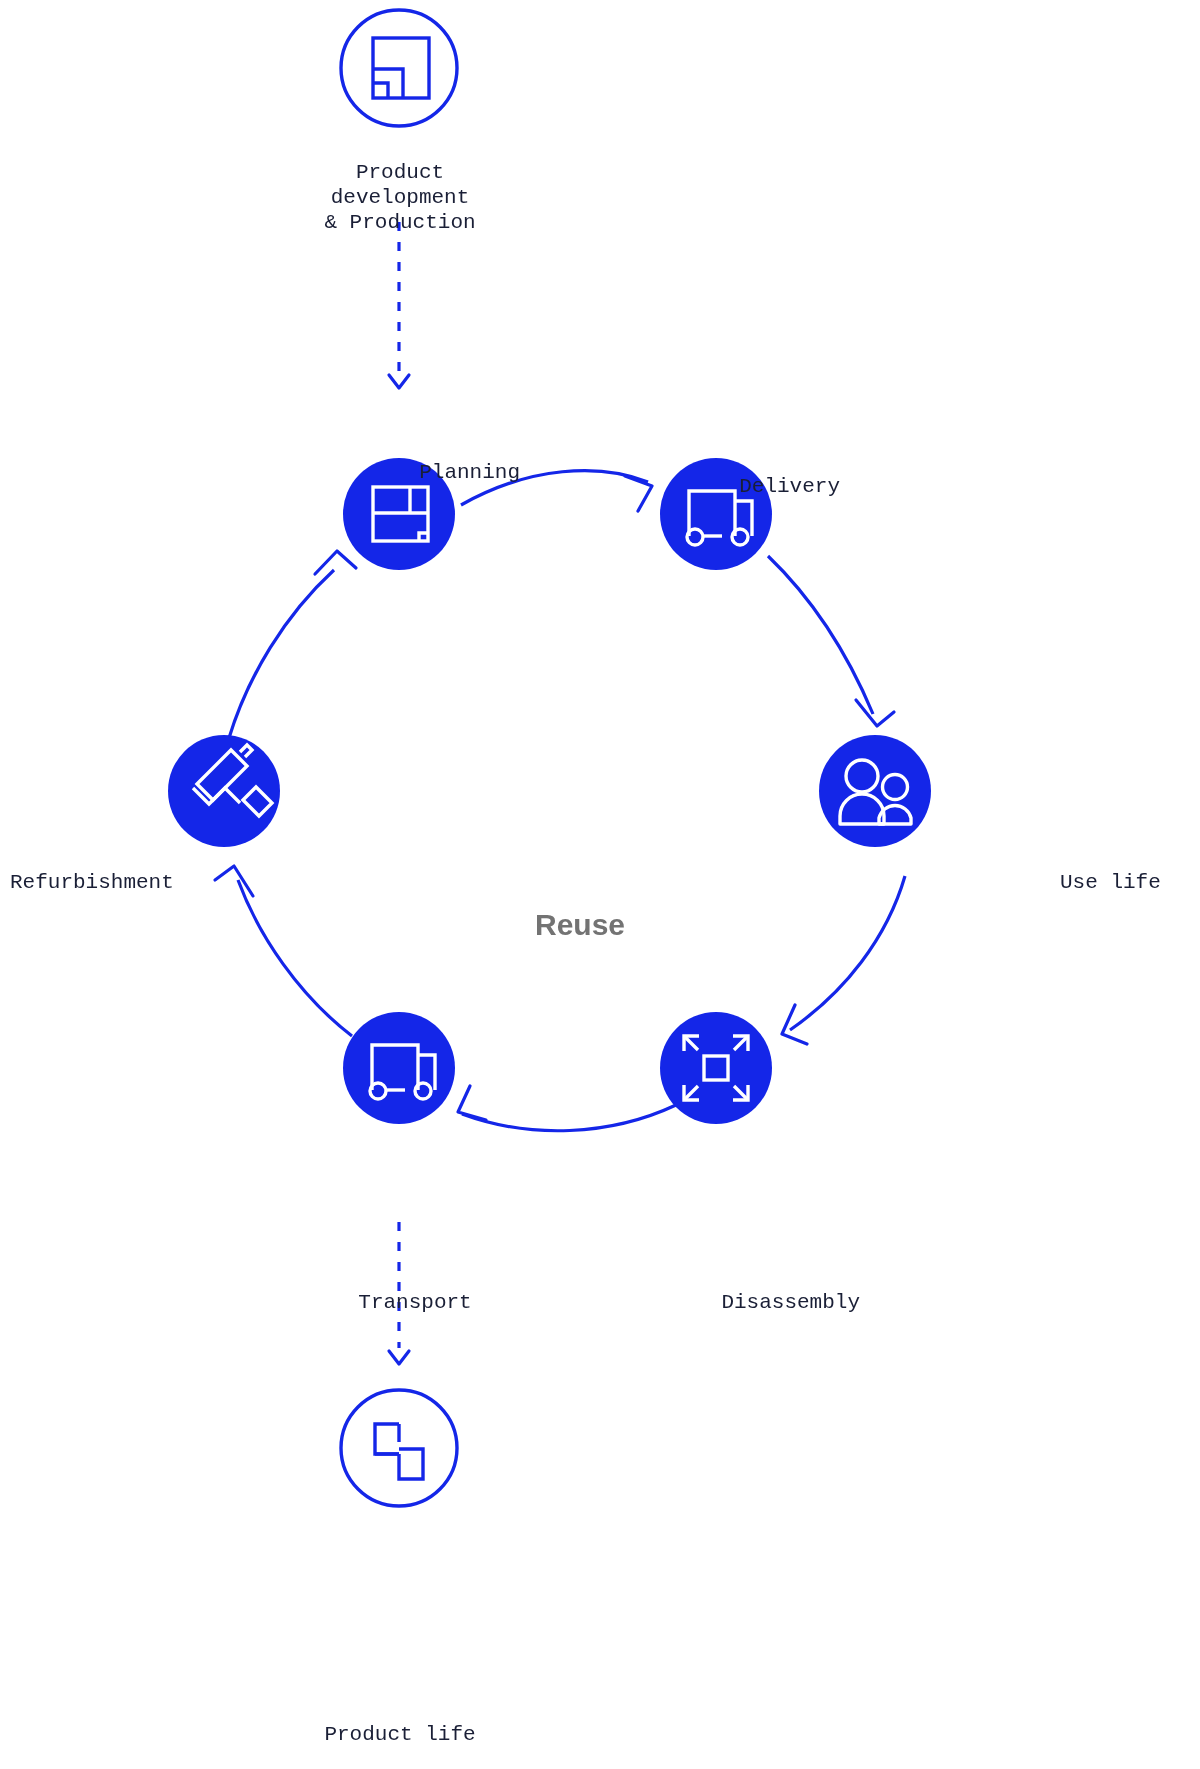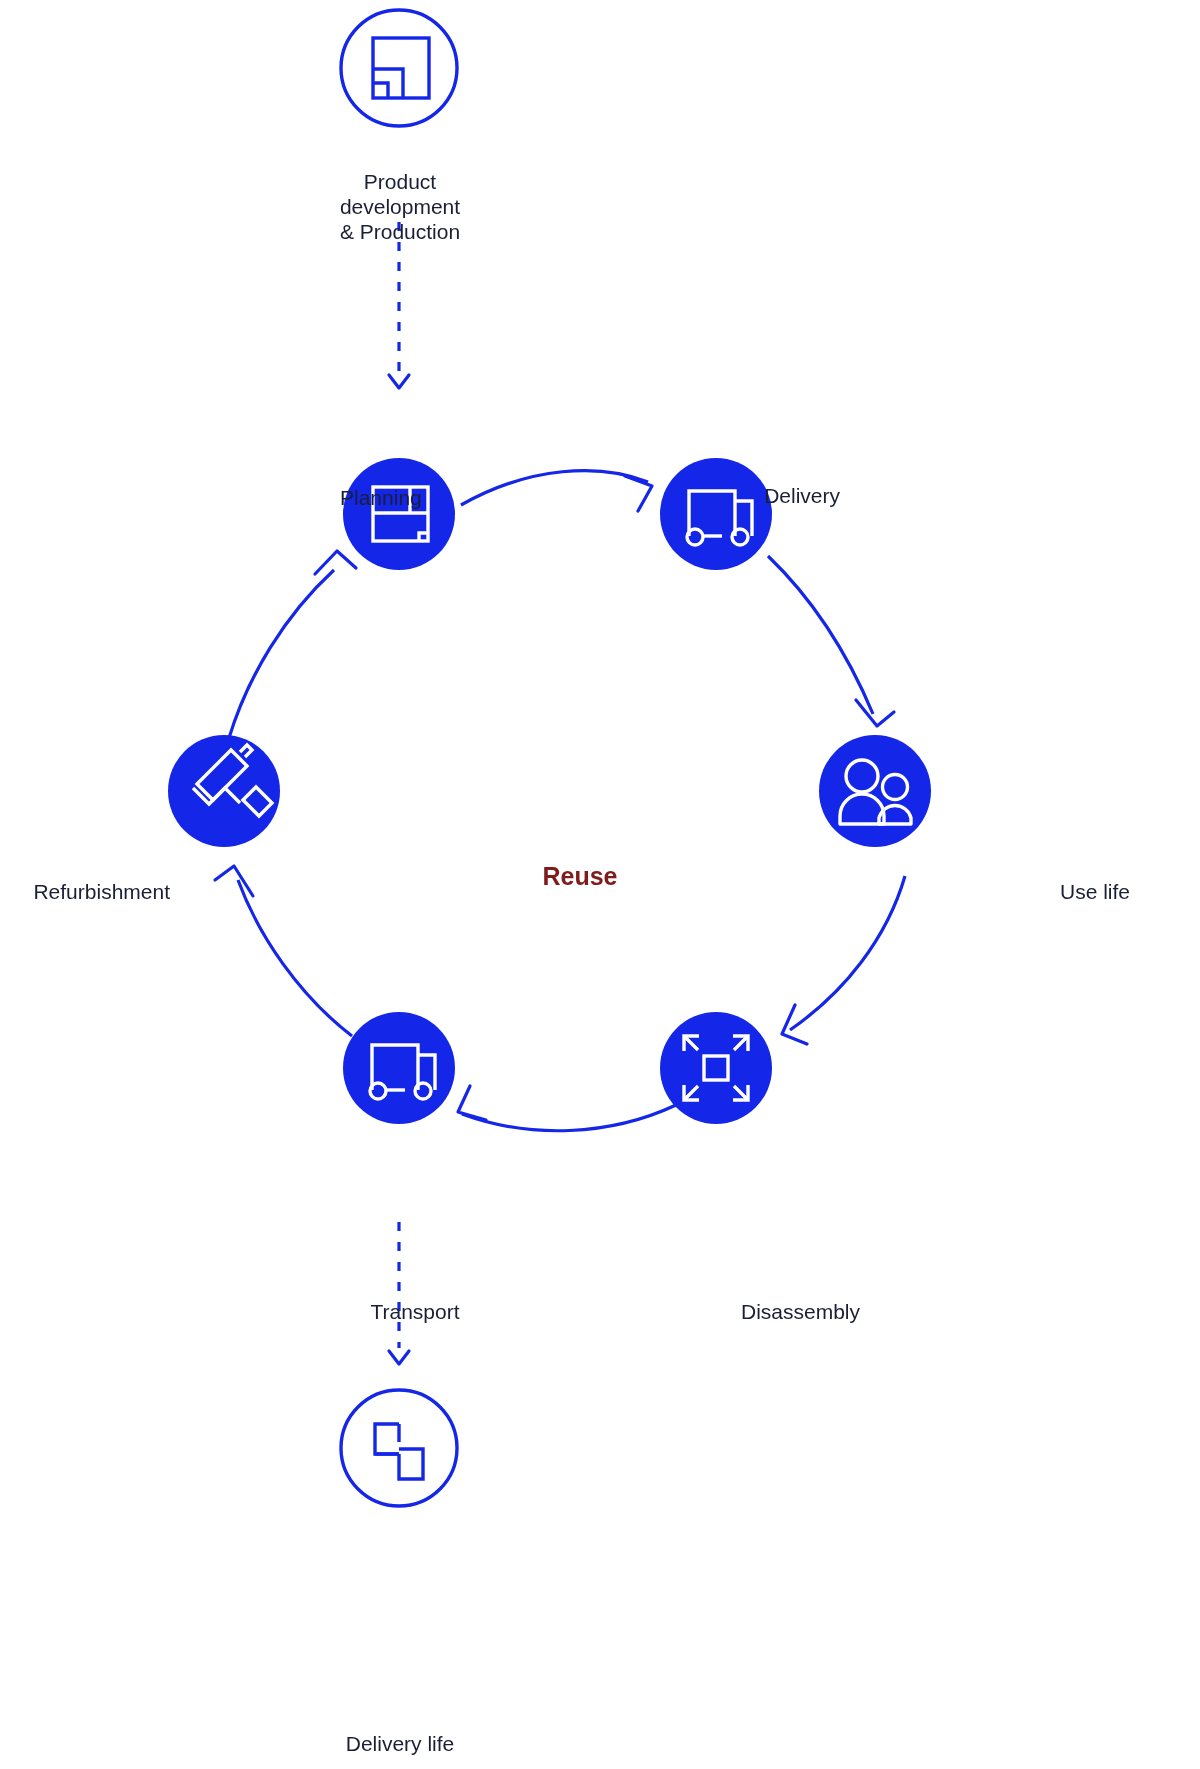--- a/index.html
+++ b/index.html
@@ -24,35 +24,35 @@
     position: absolute;
     left: 0; top: 0;
     width: 1200px;
     height: 1769px;
   }
   .node-label {
     position: absolute;
     color: #1a1f36;
     font-size: 21px;
     line-height: 25px;
-    font-family: Liberation Sans, sans-serif;
+    font-family: Liberation Mono, monospace;
     white-space: pre;
     text-align: center;
-    margin-top: 9px;
   }
   .center-label {
     position: absolute;
-    color: #7f1d1d;
-    font-size: 25px;
+    color: #737373;
+    font-size: 30px;
     font-weight: bold;
     font-family: "Liberation Sans", sans-serif;
     text-align: center;
+    margin-top: 46px;
   }
   .lbl-product      { left: 290px; top: 160px; width: 220px; text-align: center; }
-  .lbl-planning     { left: 340px; top: 476px; width: 180px; text-align: left; }
+  .lbl-planning     { left: 340px; top: 460px; width: 180px; text-align: right; }
   .lbl-delivery     { left: 660px; top: 474px; width: 180px; text-align: right; }
   .lbl-usephase     { left: 1060px; top: 870px; width: 140px; text-align: left; }
   .lbl-disassembly  { left: 670px; top: 1290px; width: 190px; text-align: right; }
   .lbl-transport    { left: 320px; top: 1290px; width: 190px; }
   .lbl-refurb       { left: 10px; top: 870px; width: 160px; text-align: right; }
   .lbl-extended     { left: 290px; top: 1722px; width: 220px; text-align: center; }
   .lbl-reuse        { left: 480px; top: 862px; width: 200px; }
 </style>
 </head>
 <body>
@@ -202,17 +202,17 @@
   <div class="node-label lbl-delivery">Delivery</div>
 
   <div class="node-label lbl-usephase">Use life</div>
 
   <div class="node-label lbl-disassembly">Disassembly</div>
 
   <div class="node-label lbl-transport">Transport</div>
 
   <div class="node-label lbl-refurb">Refurbishment</div>
 
-  <div class="node-label lbl-extended">Delivery life</div>
+  <div class="node-label lbl-extended">Product life</div>
 
   <div class="center-label lbl-reuse">Reuse</div>
 
 </div>
 
 </body></html>

